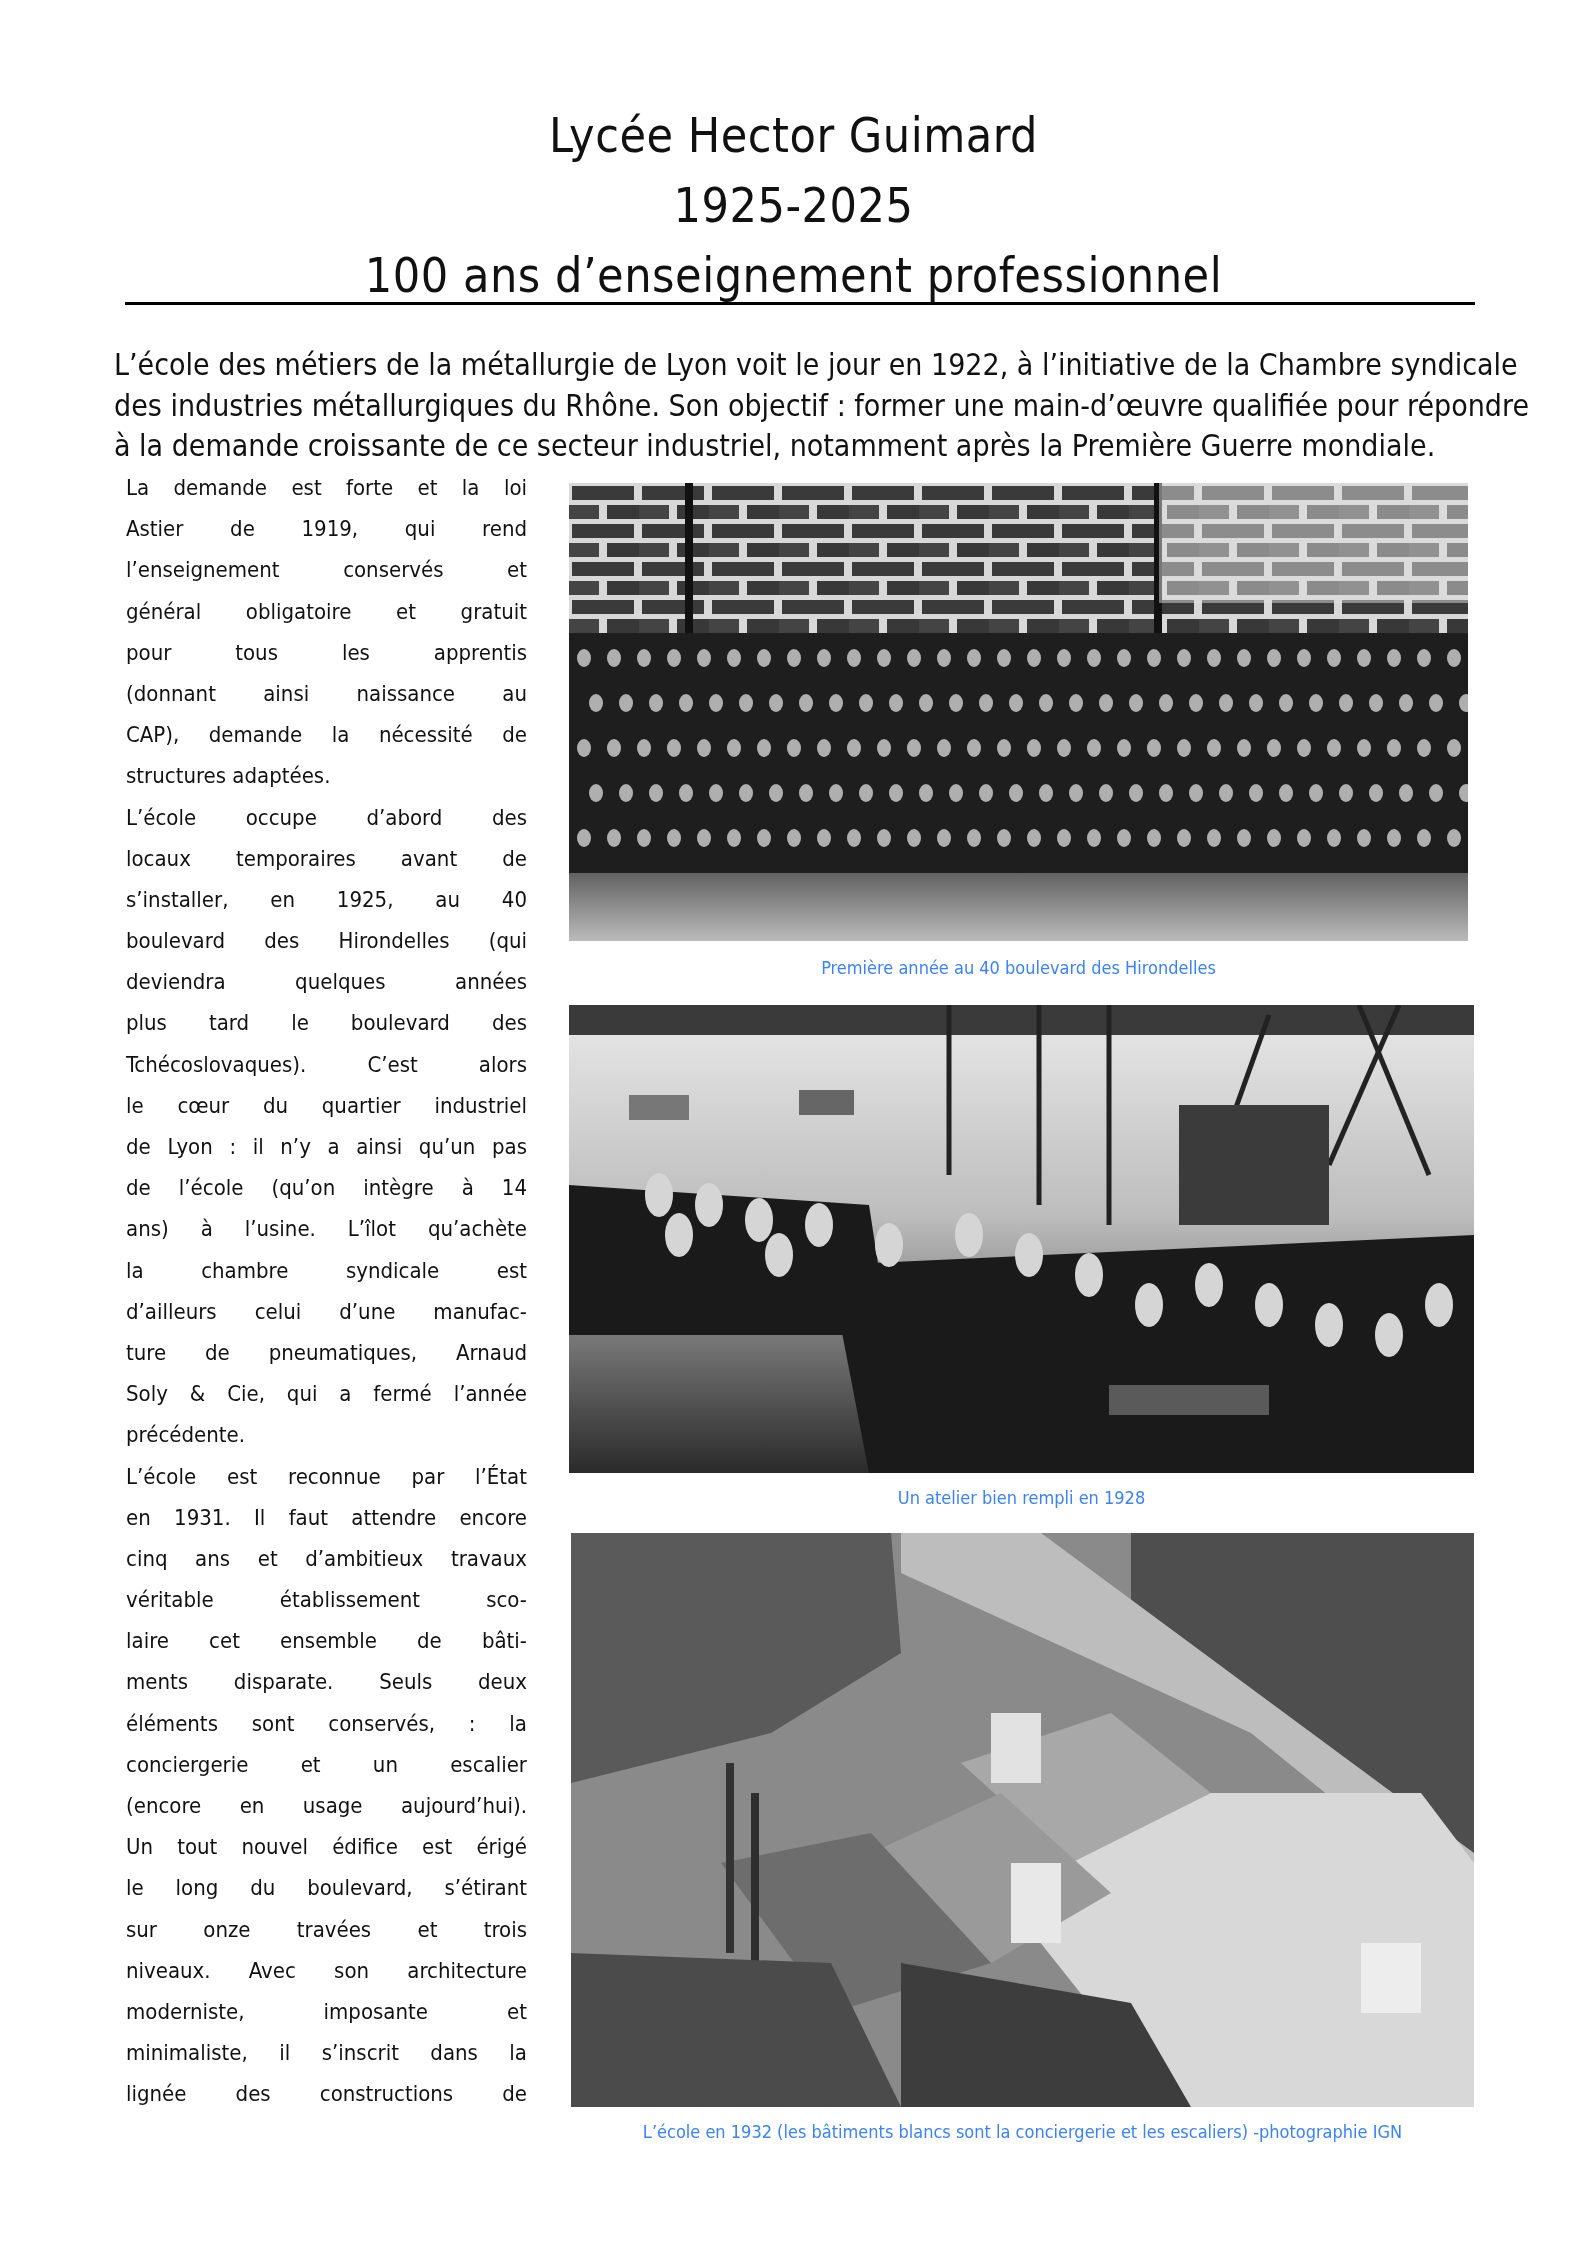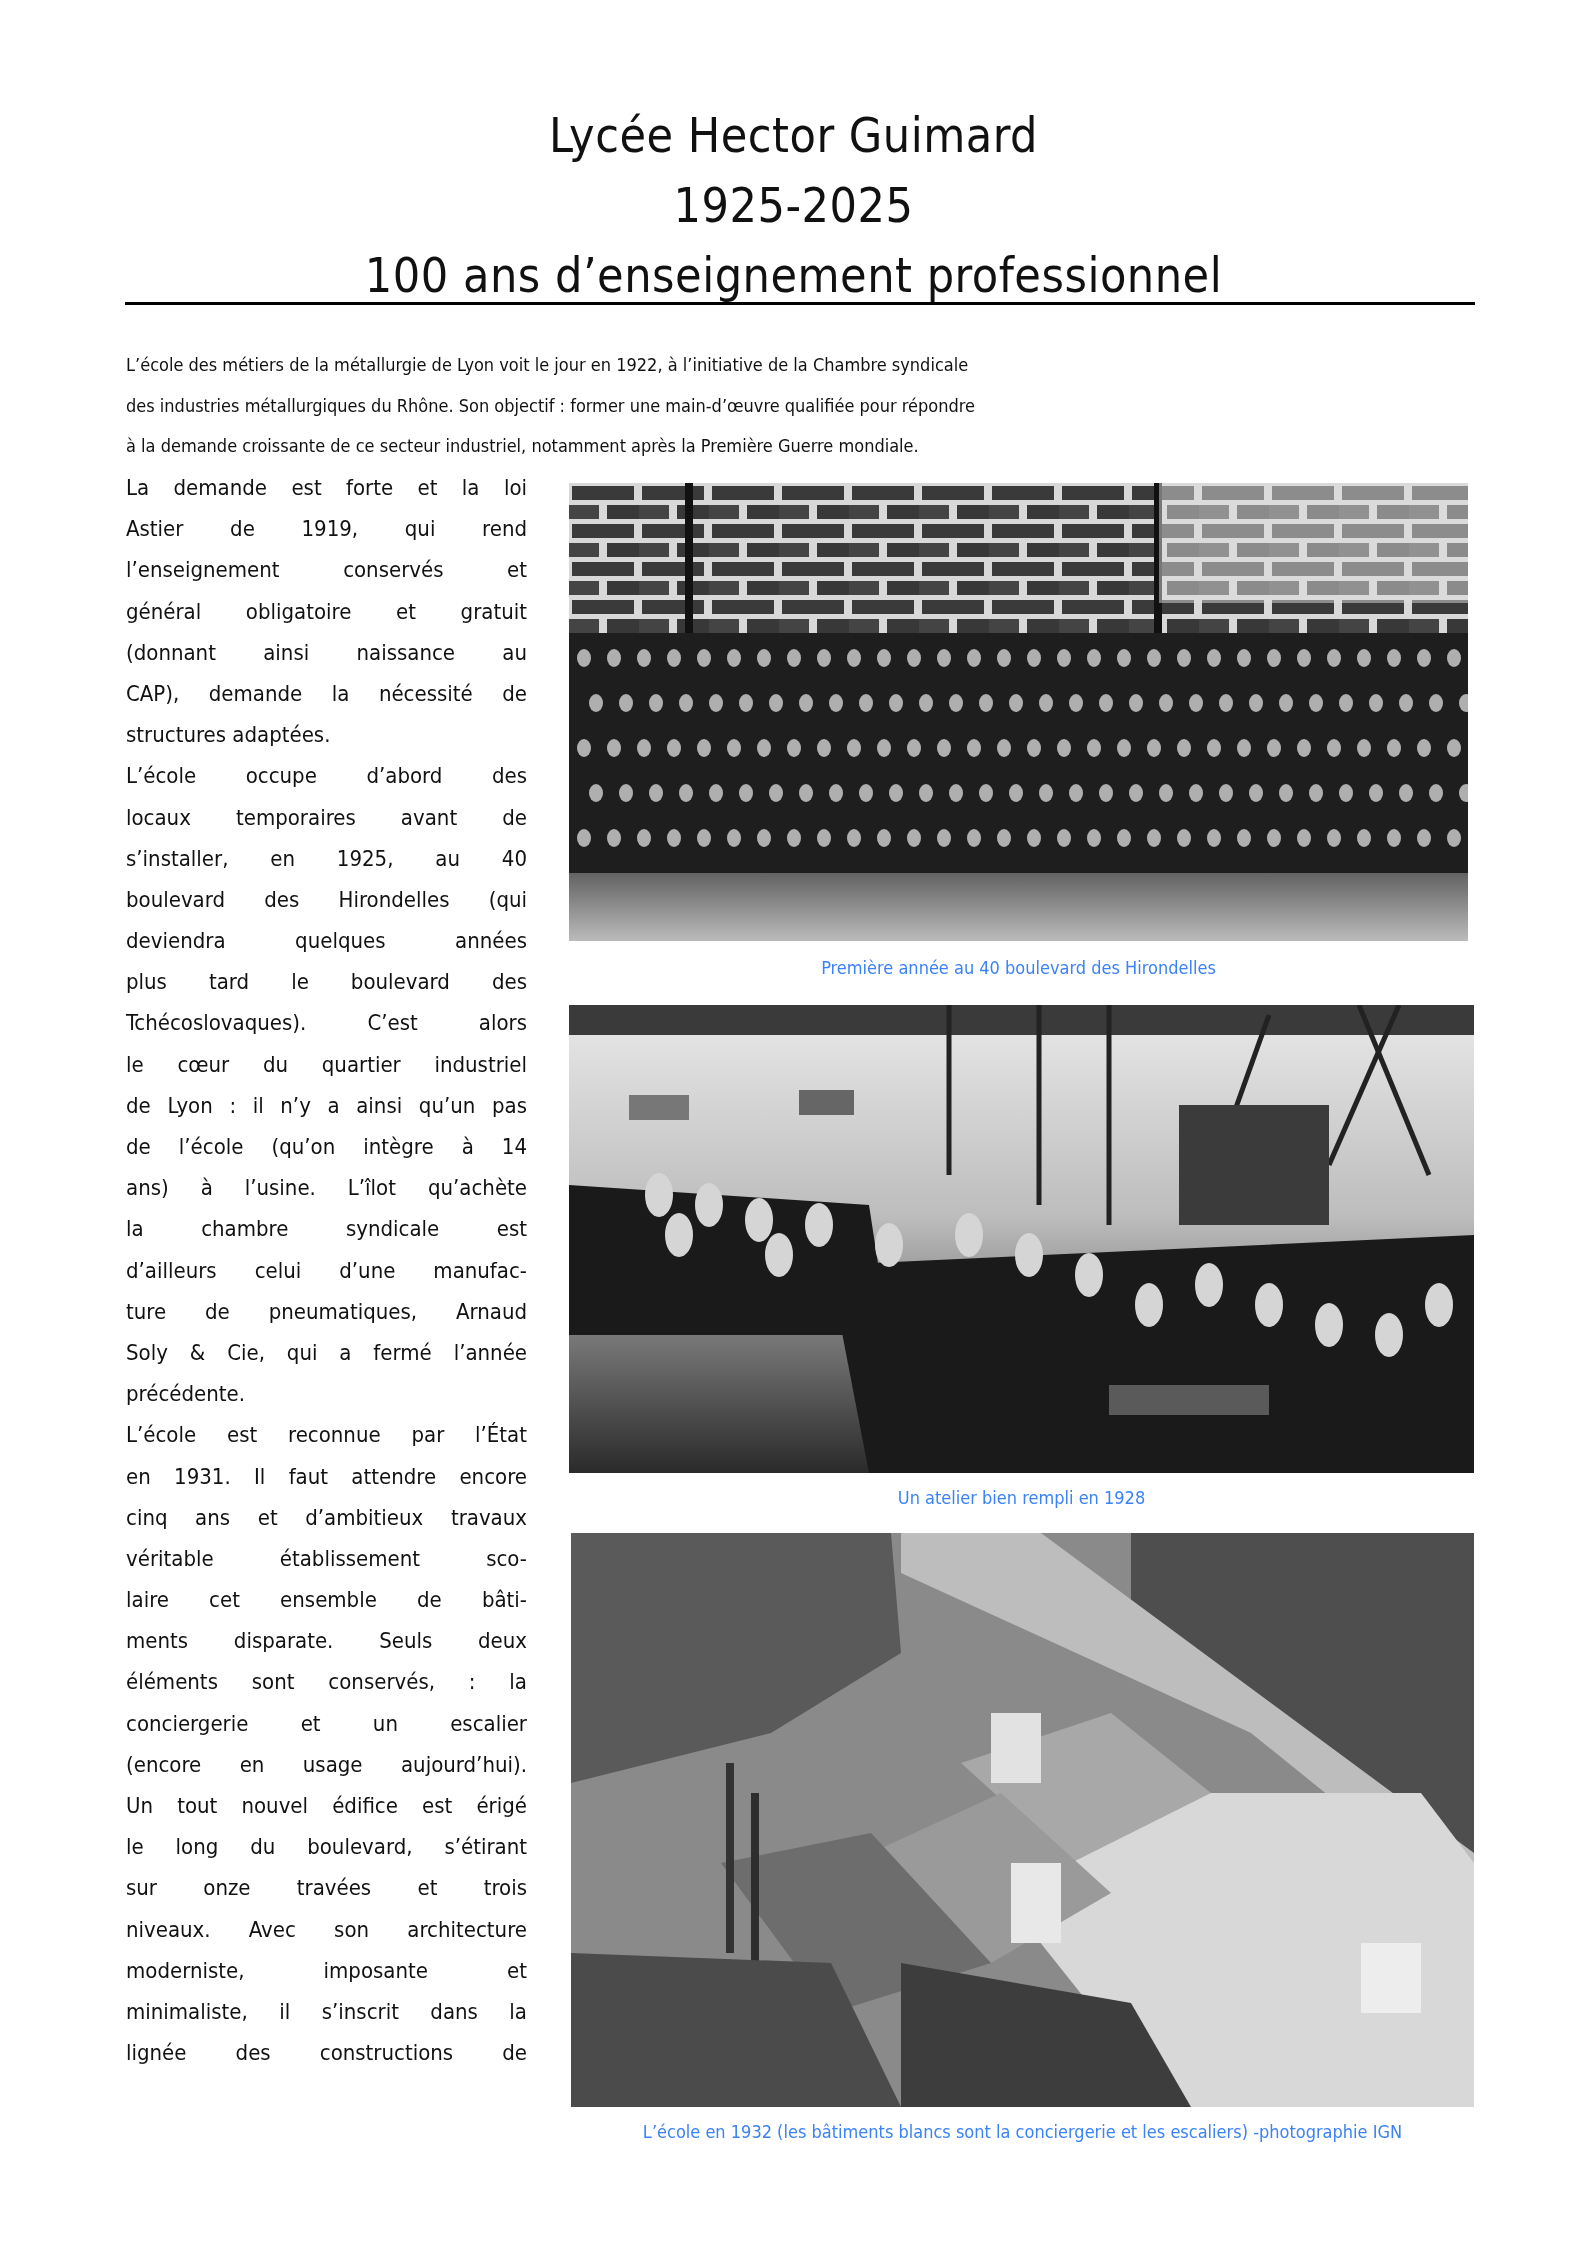--- a/index.html
+++ b/index.html
@@ -2,21 +2,21 @@
 <html><head>
 <meta charset="utf-8">
 <style>
   html, body { margin:0; padding:0; background:#ffffff; }
   body { width:1587px; height:2245px; position:relative; overflow:hidden;
          font-family:"DejaVu Sans Condensed","DejaVu Sans","Liberation Sans",sans-serif; color:#111; }
   .title { position:absolute; left:0; width:1587px; text-align:center; font-size:48px;
            line-height:70px; top:100px; font-weight:500; letter-spacing:0.5px; font-stretch:condensed; }
   .title div { white-space:nowrap; }
   .rule { position:absolute; left:125px; width:1350px; top:302px; height:3px; background:#000; }
-  .intro { position:absolute; left:126px; width:1350px; top:345px; font-size:18px; line-height:40.5px;
+  .intro { position:absolute; left:114px; width:1350px; top:345px; font-size:30px; line-height:40.5px;
            text-align:justify; text-align-last:left; }
   .intro span.line { display:block; white-space:nowrap; }
   .col { position:absolute; left:126px; width:401px; top:467px; font-size:22px; line-height:41.2px; }
   .col .ln { display:block; text-align:justify; text-align-last:justify; white-space:nowrap; height:41.2px; overflow:visible; }
   .col .ln.last { text-align-last:left; }
   .photo { position:absolute; overflow:hidden; }
   .photo svg { width:100%; height:100%; display:block; }
   .caption { position:absolute; text-align:center; font-size:18px; line-height:24px; white-space:nowrap; color:#3b82f6; }
 </style>
 </head>
@@ -34,20 +34,21 @@
   <span class="line">L’école des métiers de la métallurgie de Lyon voit le jour en 1922, à l’initiative de la Chambre syndicale</span>
   <span class="line">des industries métallurgiques du Rhône.  Son objectif : former une main-d’œuvre qualifiée pour répondre</span>
   <span class="line">à la demande croissante de ce secteur industriel, notamment après la Première Guerre mondiale.</span>
 </div>
 
 <div class="col" id="col">
     <span class="ln">La demande est forte et la loi</span>
     <span class="ln">Astier de 1919, qui rend</span>
     <span class="ln">l’enseignement conservés et</span>
     <span class="ln">général obligatoire et gratuit</span>
+    <span class="ln">pour tous les apprentis</span>
     <span class="ln">(donnant ainsi naissance au</span>
     <span class="ln">CAP), demande la nécessité de</span>
     <span class="ln last">structures adaptées.</span>
     <span class="ln">L’école occupe d’abord des</span>
     <span class="ln">locaux temporaires avant de</span>
     <span class="ln">s’installer, en 1925, au 40</span>
     <span class="ln">boulevard des Hirondelles (qui</span>
     <span class="ln">deviendra quelques années</span>
     <span class="ln">plus tard le boulevard des</span>
     <span class="ln">Tchécoslovaques). C’est alors</span>

